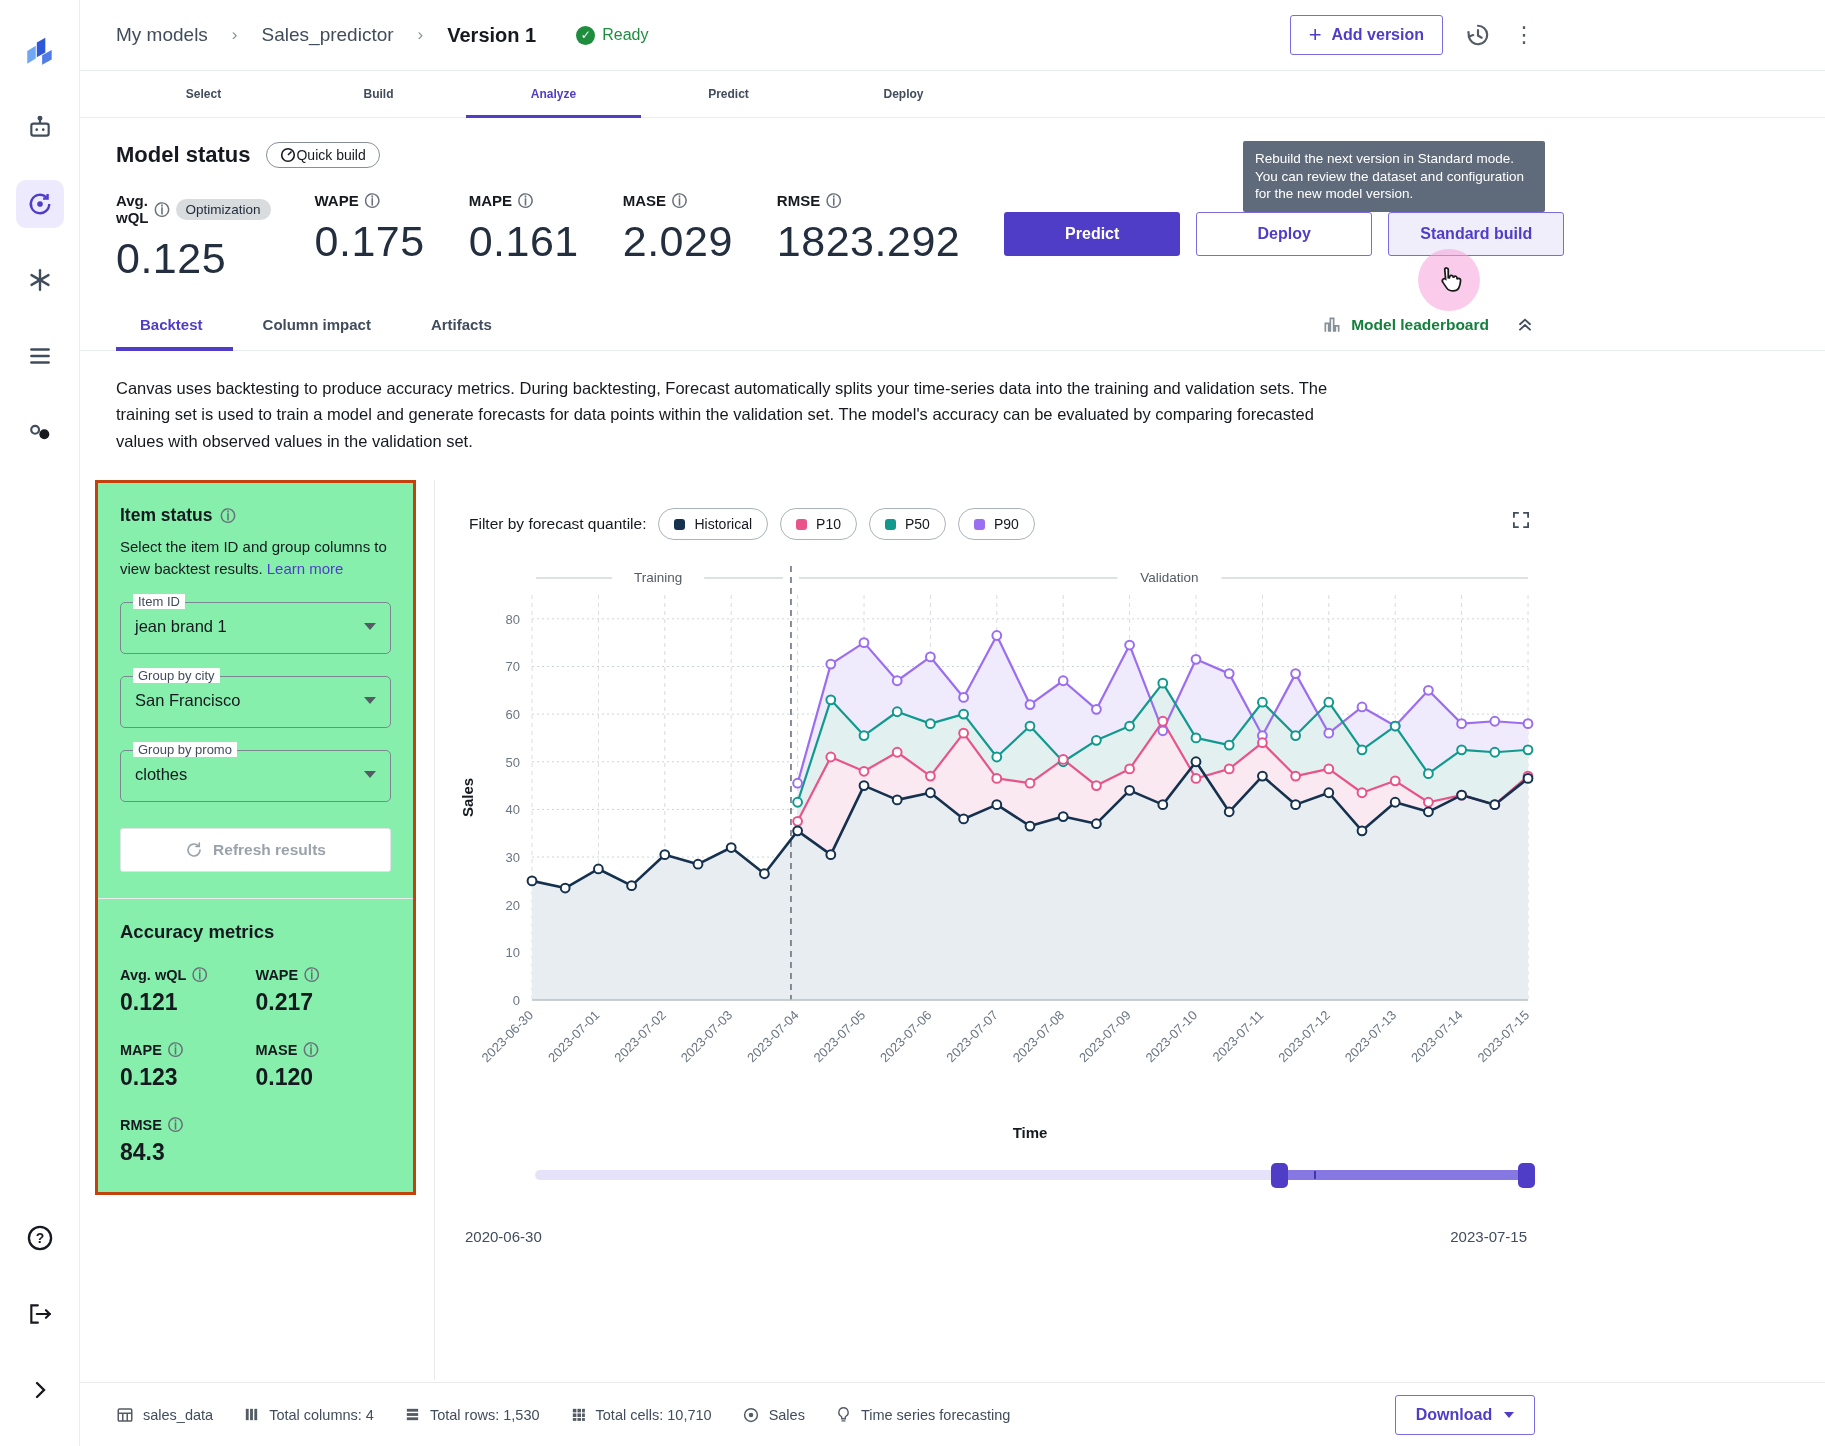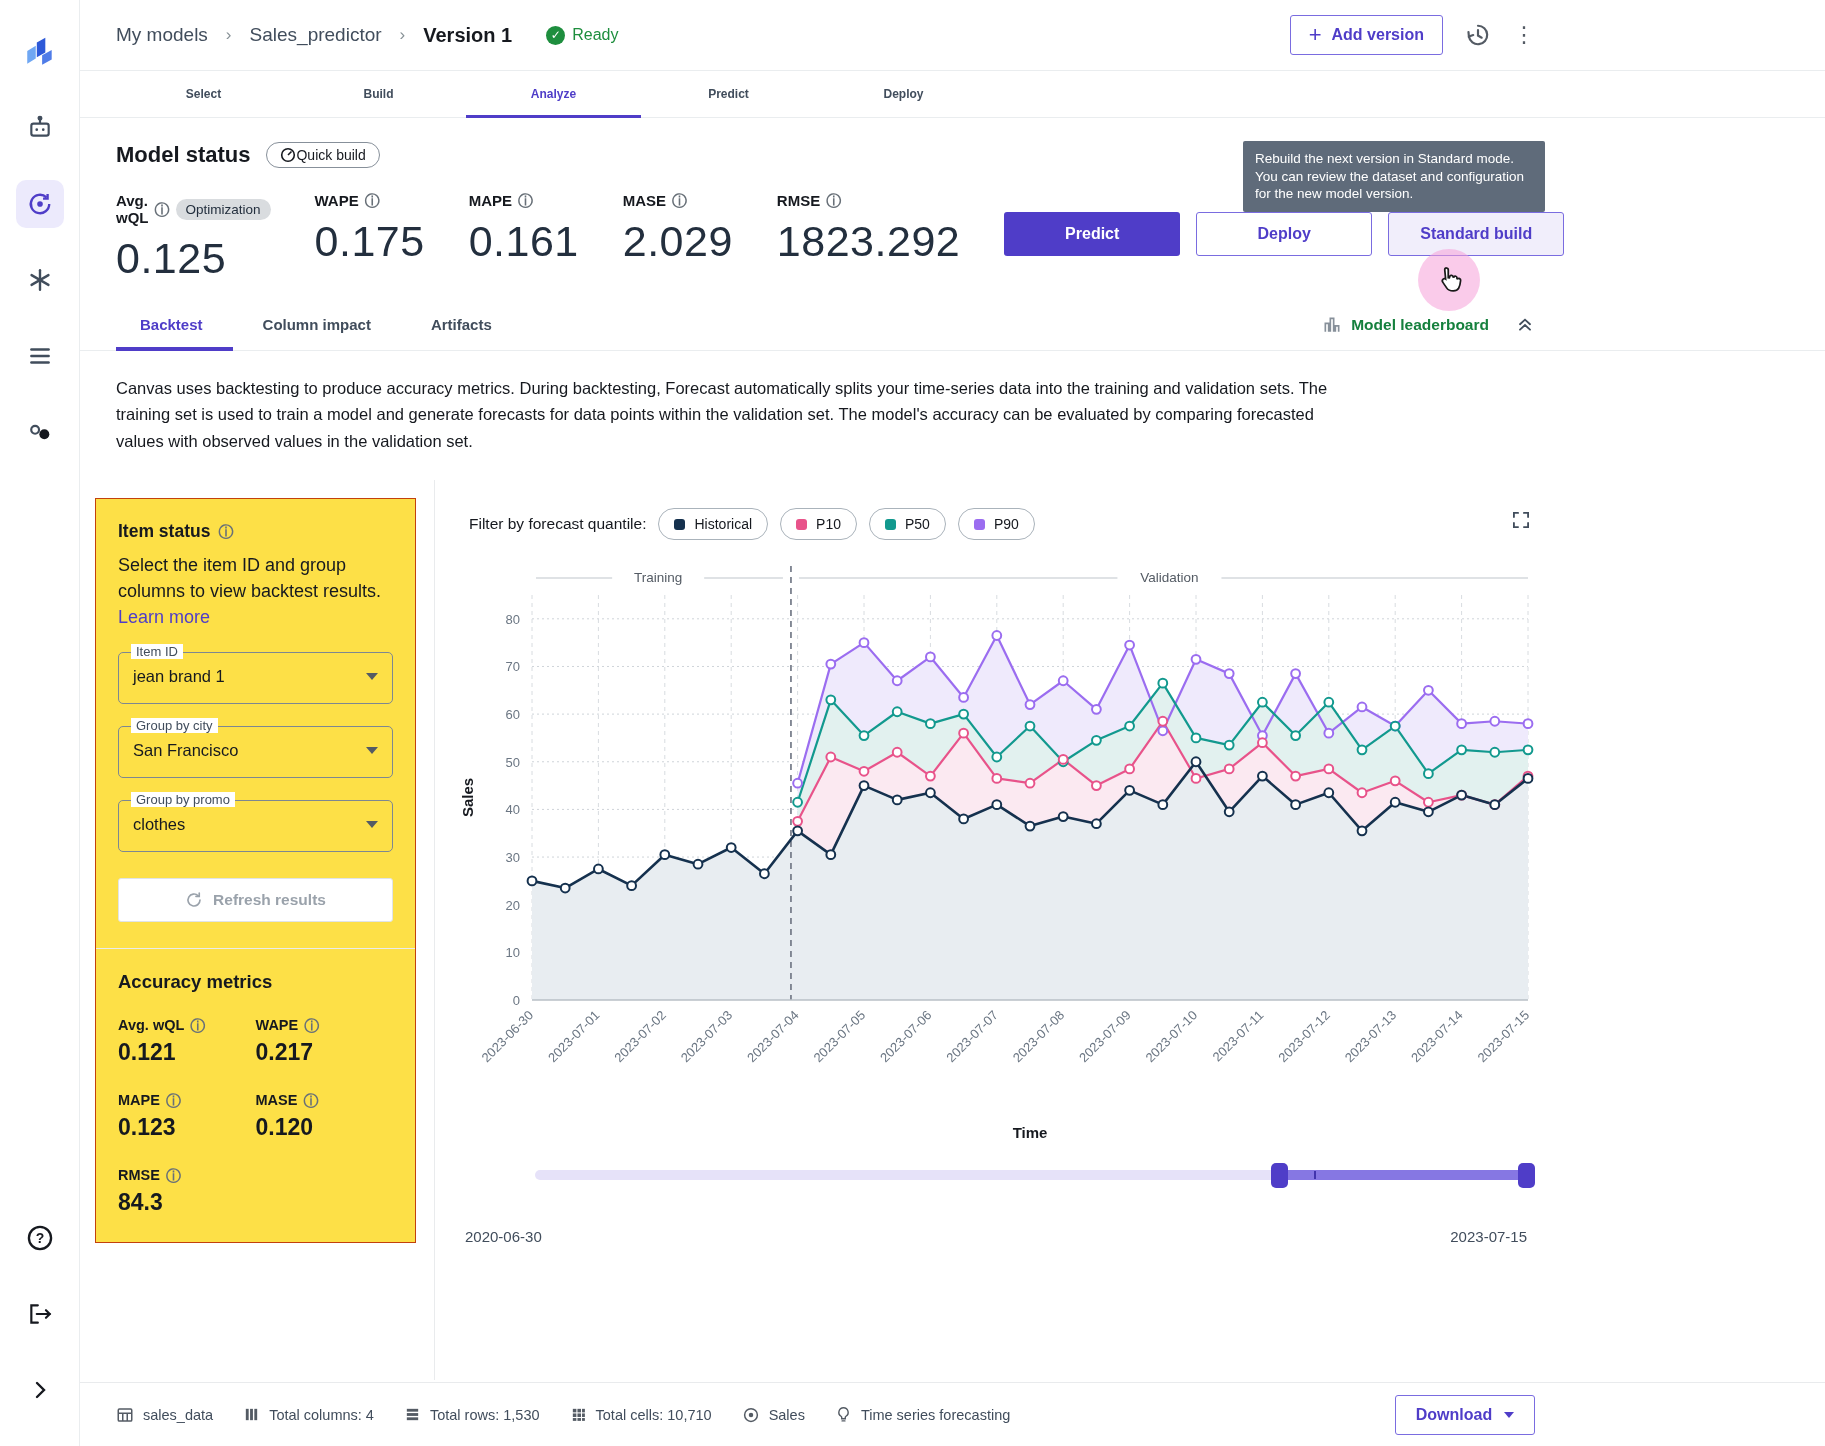--- a/index.html
+++ b/index.html
@@ -8,21 +8,21 @@
 
   
   .rail { position:absolute; left:0; top:0; bottom:0; width:80px; background:#fff; border-right:1px solid #eaedef; display:flex; flex-direction:column; align-items:center; padding:14px 0 18px; z-index:5; }
   .rail .spacer { flex:1; }
   .rail-item { width:48px; height:48px; margin:14px 0; border-radius:10px; display:flex; align-items:center; justify-content:center; cursor:pointer; }
   .rail-item svg { display:block; }
   .rail-item.active { background:#eceafc; }
 
   
   .header { margin-left:80px; height:71px; border-bottom:1px solid #eaedef; display:flex; align-items:center; padding:0 290px 0 36px; }
-  .crumb { font-size:19px; color:#414d5c; display:flex; align-items:center; gap:18px; }
+  .crumb { font-size:19px; color:#414d5c; display:flex; align-items:center; gap:24px; }
   .crumb .sep { color:#879196; font-size:17px; }
   .crumb .current { font-weight:700; color:#16191f; font-size:20px; }
   .ready { display:flex; align-items:center; gap:7px; margin-left:16px; }
   .ready .dot { width:19px; height:19px; border-radius:50%; background:#1e8e3e; color:#fff; font-size:12px; font-weight:700; display:flex; align-items:center; justify-content:center; }
   .ready .txt { color:#1e8e3e; font-size:16px; }
   .hdr-right { margin-left:auto; display:flex; align-items:center; gap:22px; }
   .btn { border-radius:3px; font-weight:700; font-size:16px; cursor:pointer; display:inline-flex; align-items:center; justify-content:center; border:1px solid transparent; }
   .btn-outline { background:#fff; color:#4f3dc8; border-color:#7a6ce0; }
   .addver { height:40px; padding:0 18px; gap:10px; }
   .addver .plus { font-size:22px; font-weight:400; line-height:1; }
@@ -57,24 +57,24 @@
   .subtab:first-child { padding-left:24px; }
   .subtab.active { color:#4f3dc8; }
   .subtab.active::after { content:""; position:absolute; left:0; right:0; bottom:-1px; height:4px; background:#4f3dc8; }
   .sub-right { margin-left:auto; display:flex; align-items:center; gap:26px; }
   .leaderboard { display:flex; align-items:center; gap:9px; color:#15803d; font-size:15.5px; font-weight:700; cursor:pointer; }
 
   .desc { margin-left:80px; padding:24px 290px 20px 36px; font-size:16.5px; line-height:1.6; color:#16191f; max-width:1560px; }
 
   
   .content { margin-left:80px; padding:6px 280px 0 15px; display:flex; align-items:flex-start; }
-  .card { width:321px; border:1px solid #c2410c; background:#fde047;margin-top:18px; }
+  .card { width:321px; border:3px solid #c2410c; background:#86efac; }
   .card-sec { padding:22px 22px 26px; }
   .card-title { font-size:17.5px; font-weight:700; display:flex; align-items:center; gap:8px; }
-  .card-desc { font-size:18px; color:#16191f; line-height:1.45; margin-top:10px; }
+  .card-desc { font-size:15px; color:#16191f; line-height:1.45; margin-top:10px; }
   .link { color:#4f3dc8; cursor:pointer; }
   .field { position:relative; border:1px solid #7d8791; border-radius:5px; height:52px; margin-top:22px; padding:14px 14px 0; cursor:pointer; }
   .field .flabel { position:absolute; top:-9px; left:12px; background:#fff; padding:0 5px; font-size:13px; color:#414d5c; }
   .field .fvalue { font-size:16.5px; color:#16191f; }
   .field .caret { position:absolute; right:14px; top:20px; width:0; height:0; border-left:6px solid transparent; border-right:6px solid transparent; border-top:7px solid #545b64; }
   .refresh-btn { margin-top:26px; width:100%; height:44px; border:1px solid #e0e4e7; border-radius:3px; background:#fff; color:#9aa2ab; font-size:15.5px; font-weight:700; display:flex; align-items:center; justify-content:center; gap:10px; cursor:not-allowed; }
   .divider { border-top:1px solid #e9ebed; }
   .acc-grid { display:grid; grid-template-columns:1fr 1fr; row-gap:26px; margin-top:24px; }
   .acc-label { display:flex; align-items:center; gap:6px; font-size:14.5px; font-weight:700; }
   .acc-value { font-size:23px; font-weight:700; margin-top:6px; }

